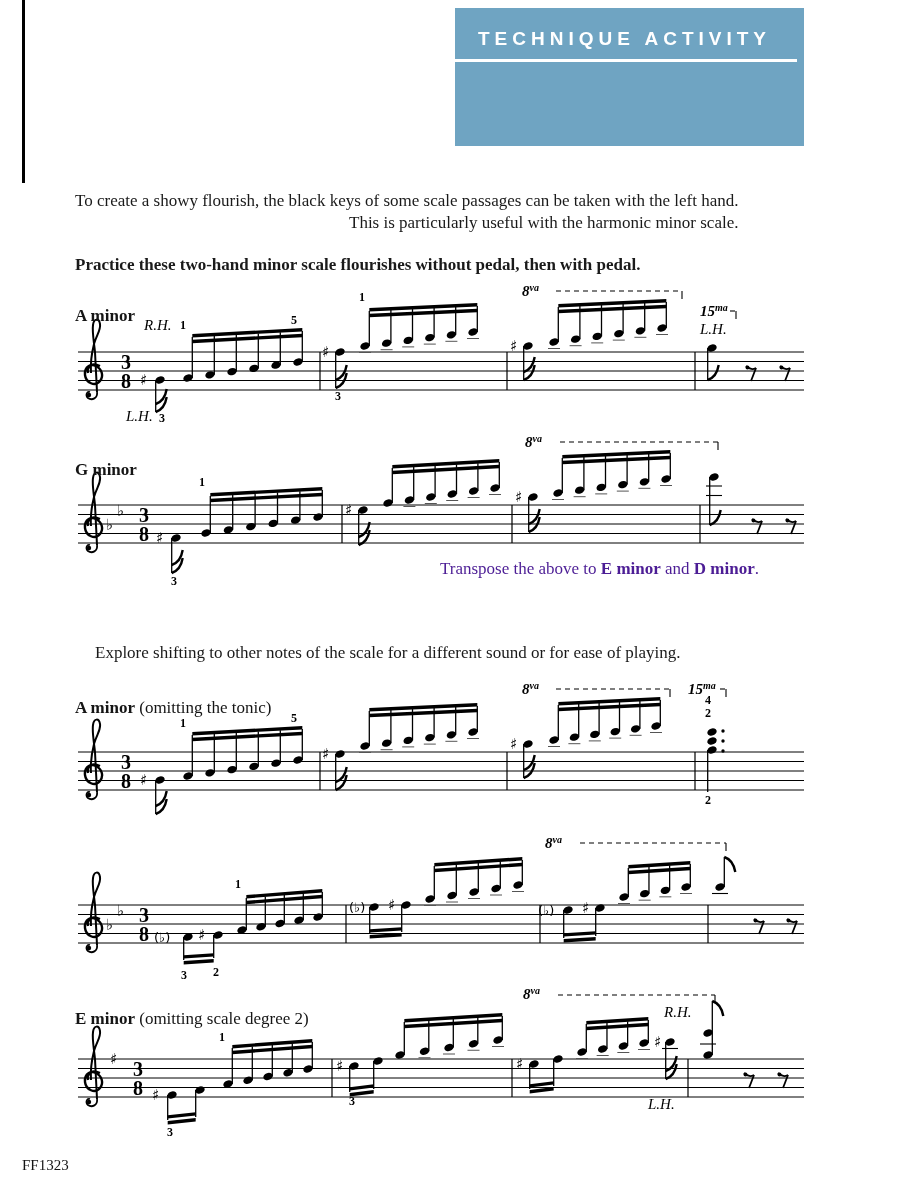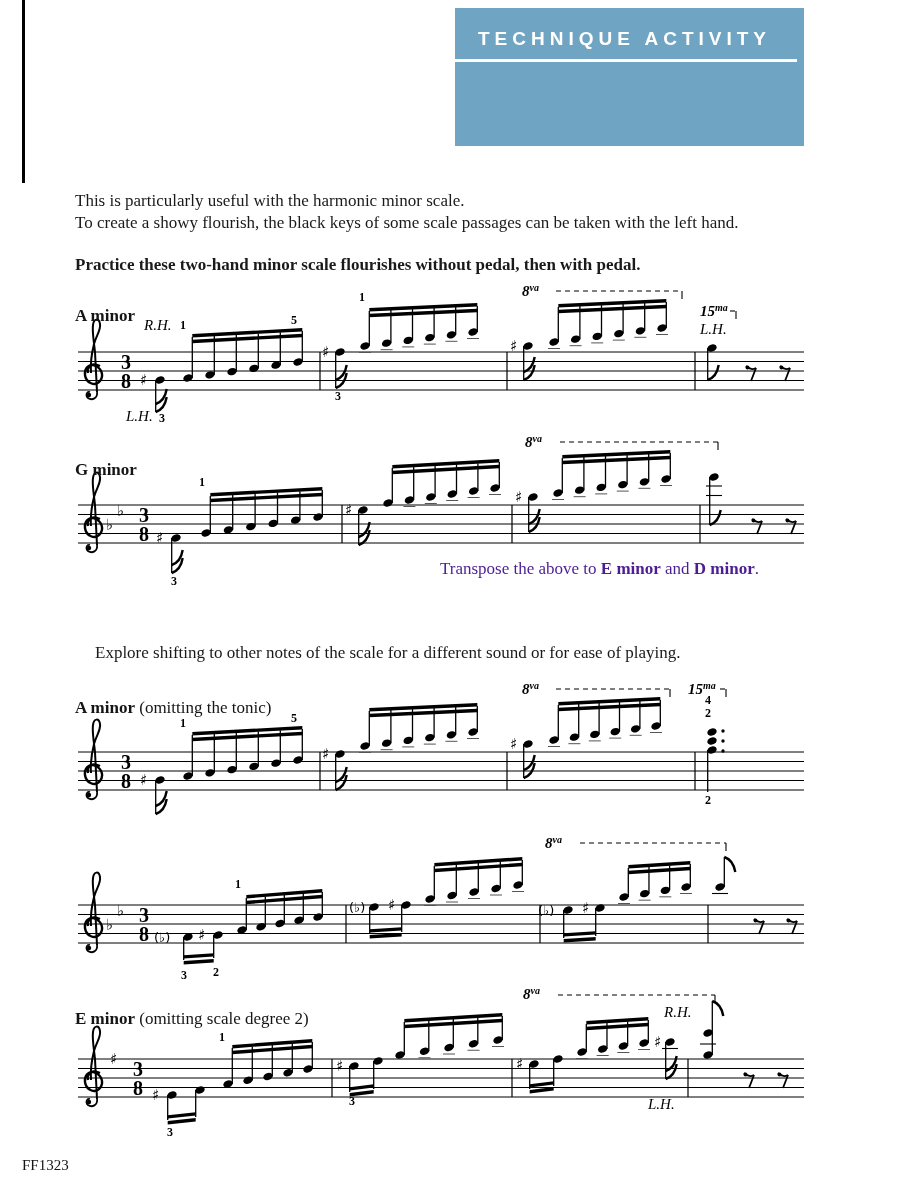--- a/index.html
+++ b/index.html
@@ -1,17 +1,17 @@
 <!DOCTYPE html>
 <html><head>
 <meta charset="utf-8">
 <style>
   html,body{margin:0;padding:0;background:#fff;}
   #page{position:relative;width:804px;height:1200px;background:#fff;overflow:hidden;
-        font-family:"Liberation Serif",serif;color:#151515;}
+        font-family:"Liberation Serif",serif;color:#151515;text-align:right;}
   .trim{position:absolute;background:#000;}
   #trim-left{left:22px;top:0;width:3px;height:183px;}
   #trim-right{left:881px;top:1152px;width:4px;height:48px;}
   #banner{position:absolute;left:455px;top:8px;width:425px;height:138px;}
   #eyebrow{position:absolute;left:23px;top:20px;font-family:"Liberation Sans",sans-serif;
            font-weight:bold;font-size:19px;letter-spacing:5px;color:#ffffff;white-space:nowrap;}
   #eyebrow-rule{position:absolute;left:0;top:51px;width:342px;height:3px;background:#ffffff;}
   #main-title{position:absolute;right:6px;top:94px;font-size:30px;font-weight:bold;color:#0d0d0d;white-space:nowrap;}
   .para{position:absolute;left:75px;font-size:17px;line-height:22px;color:#1a1a1a;white-space:nowrap;}
   #transpose{position:absolute;right:45px;top:559px;font-size:17px;color:#4c1d95;white-space:nowrap;}
@@ -36,22 +36,22 @@
 <div id="page">
   <div id="trim-left" class="trim"></div>
   <div id="trim-right" class="trim"></div>
 
   <div id="banner" style="background: rgb(111, 164, 194);">
     <div id="eyebrow">TECHNIQUE ACTIVITY</div>
     <div id="eyebrow-rule"></div>
   </div>
 
   <div class="para" style="top:190px;">
+    <div>To create a showy flourish, the black keys of some scale passages can be taken with the left hand.</div>
     <div>This is particularly useful with the harmonic minor scale.</div>
-    <div>To create a showy flourish, the black keys of some scale passages can be taken with the left hand.</div>
   </div>
   <div class="para" style="top:254px;font-weight:bold;">Practice these two-hand minor scale flourishes without pedal, then with pedal.</div>
 
   <div id="transpose"><span>Transpose the above to </span><b>E minor</b><span> and </span><b>D minor</b><span>.</span></div>
 
   <div class="para" style="top:642px;margin-left:20px;">Explore shifting to other notes of the scale for a different sound or for ease of playing.</div>
 
   <div id="music-systems">
       <div class="sys" style="top: 280px;">
         <div class="sys-label" style="top: 26px;"><span>A minor</span></div>

